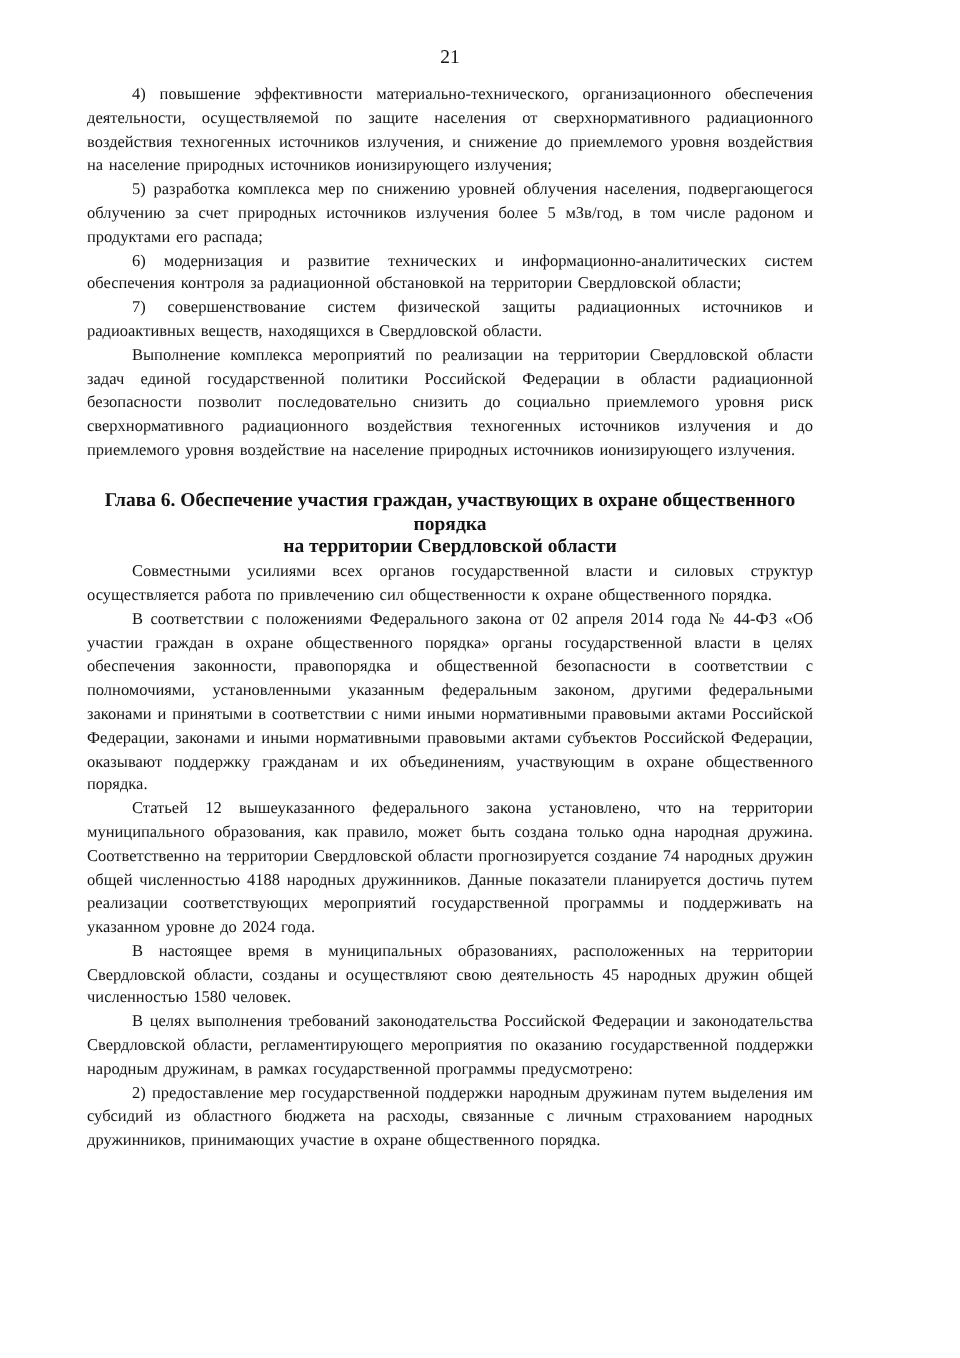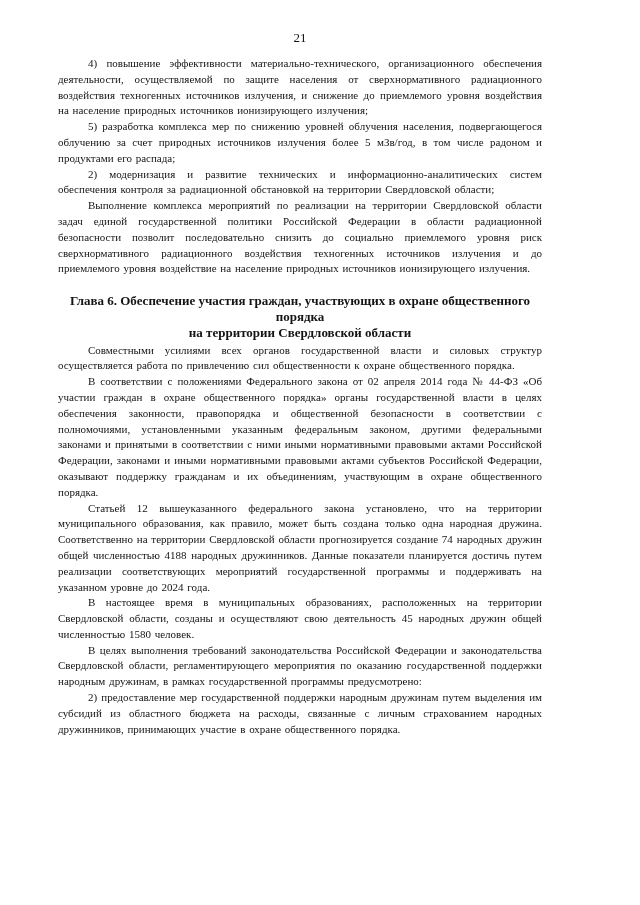--- a/index.html
+++ b/index.html
@@ -49,21 +49,22 @@
 </head>
 <body>
 
 <div class="page">
 
   <div class="page-number">21</div>
 
   <div>
     <p class="para">4) повышение эффективности материально-технического, организационного обеспечения деятельности, осуществляемой по защите населения от сверхнормативного радиационного воздействия техногенных источников излучения, и снижение до приемлемого уровня воздействия на население природных источников ионизирующего излучения;</p>
     <p class="para">5) разработка комплекса мер по снижению уровней облучения населения, подвергающегося облучению за счет природных источников излучения более 5 мЗв/год, в том числе радоном и продуктами его распада;</p>
-    <p class="para">2) модернизация и развитие технических и информационно-аналитических систем обеспечения контроля за радиационной обстановкой на территории Свердловской области;</p>
+    <p class="para">6) модернизация и развитие технических и информационно-аналитических систем обеспечения контроля за радиационной обстановкой на территории Свердловской области;</p>
+    <p class="para">7) совершенствование систем физической защиты радиационных источников и радиоактивных веществ, находящихся в Свердловской области.</p>
     <p class="para">Выполнение комплекса мероприятий по реализации на территории Свердловской области задач единой государственной политики Российской Федерации в области радиационной безопасности позволит последовательно снизить до социально приемлемого уровня риск сверхнормативного радиационного воздействия техногенных источников излучения и до приемлемого уровня воздействие на население природных источников ионизирующего излучения.</p>
   </div>
 
   <div class="chapter-heading">
     <span class="heading-line">Глава 6. Обеспечение участия граждан, участвующих в охране общественного порядка</span>
     <span class="heading-line">на территории Свердловской области</span>
   </div>
 
   <div>
     <p class="para">Совместными усилиями всех органов государственной власти и силовых структур осуществляется работа по привлечению сил общественности к охране общественного порядка.</p>

